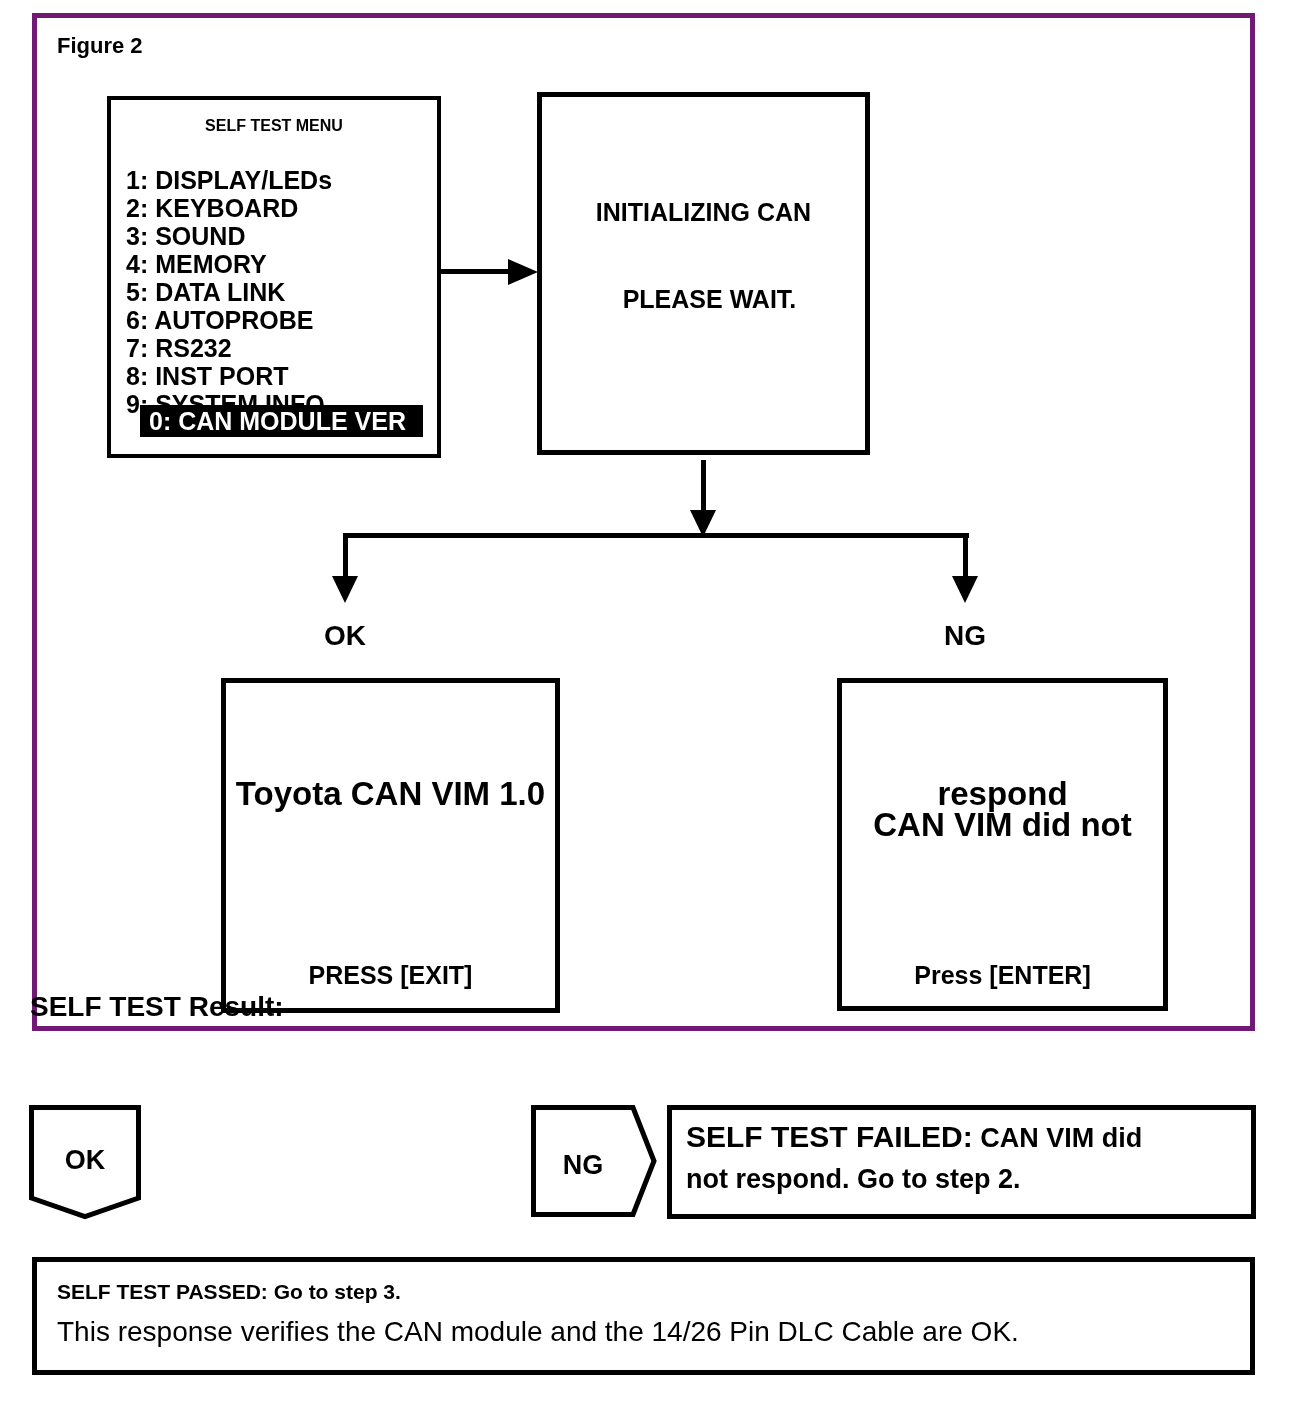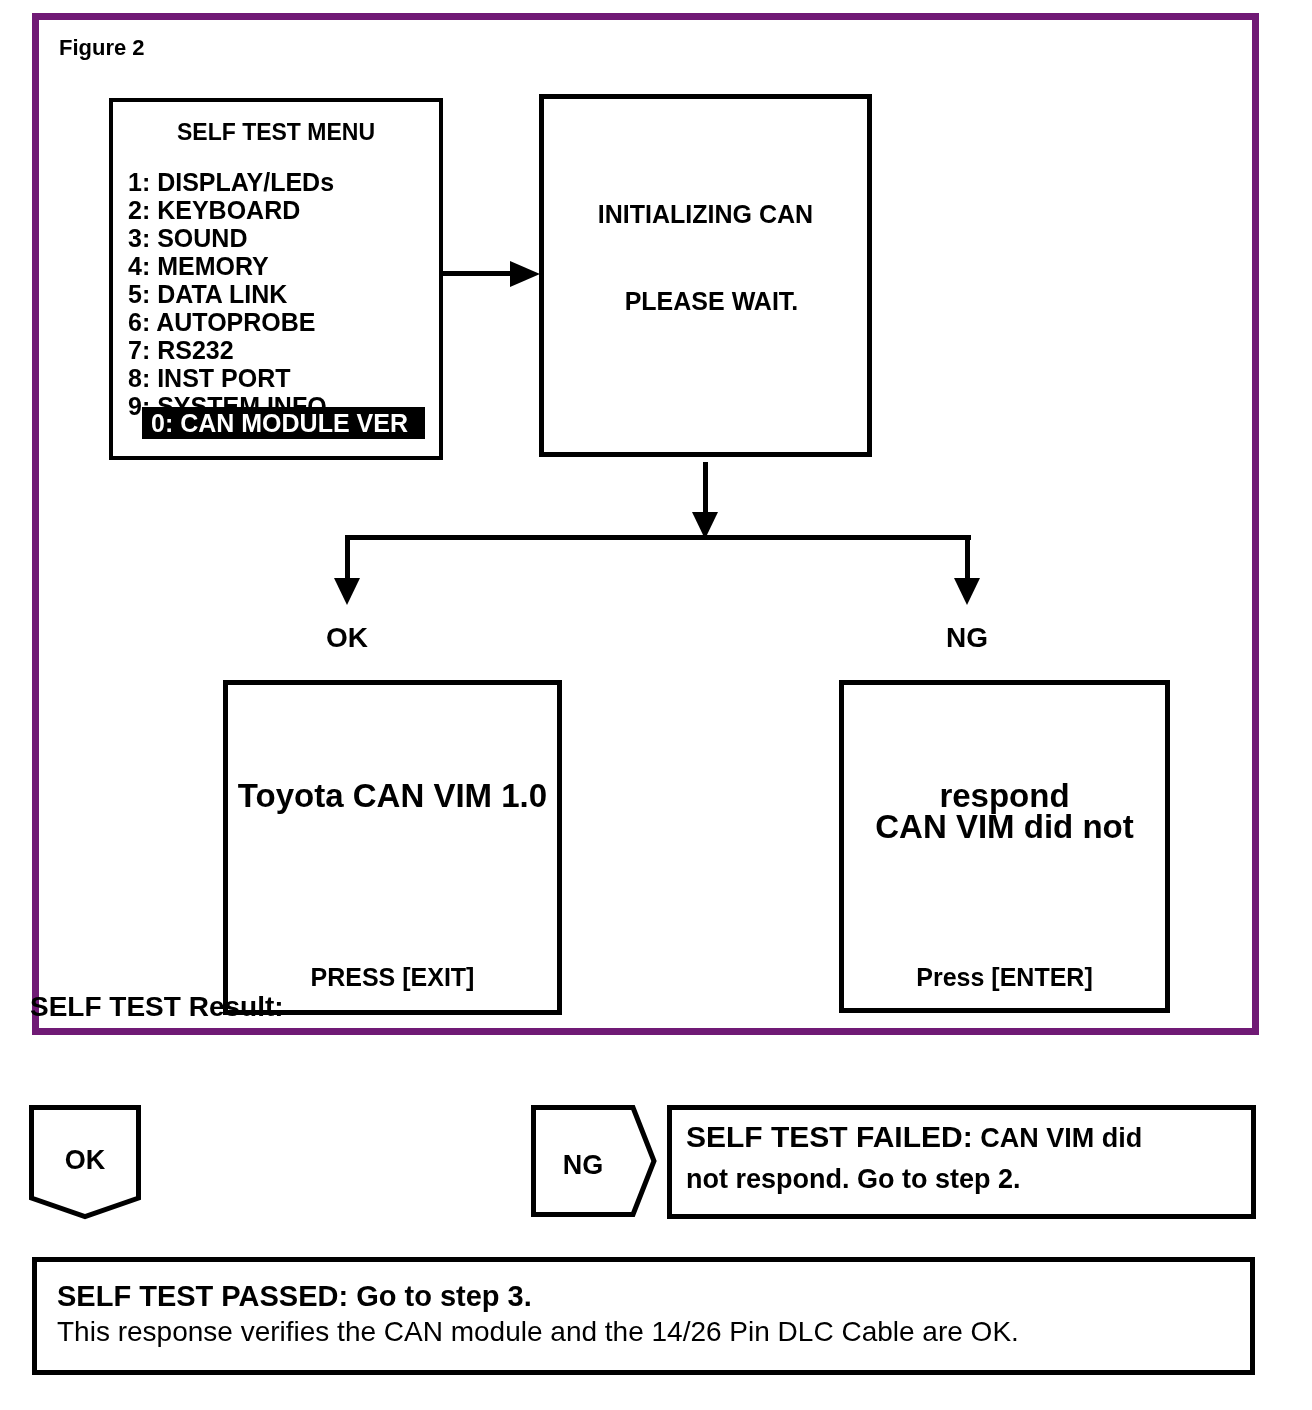--- a/index.html
+++ b/index.html
@@ -12,35 +12,35 @@
     position: relative;
     width: 1312px;
     height: 1410px;
     background: #ffffff;
     overflow: hidden;
   }
   .outer-frame {
     position: absolute;
     left: 32px; top: 13px;
     width: 1213px; height: 1008px;
-    border: 7px solid #701a75;
+    border: 5px solid #701a75;
   }
   .figure-label {
     position: absolute;
     left: 20px; top: 15px;
     font-size: 22px; font-weight: 700;
     white-space: nowrap;
   }
   .box { position: absolute; border: 5px solid #000; background: #fff; }
 
   
   .menu-box { left: 70px; top: 78px; width: 326px; height: 354px; border-width: 4px; }
   .menu-title {
     position: absolute; top: 17px; left: 0; right: 0;
-    text-align: center; font-size: 23px; font-weight: 700; white-space: nowrap;
+    text-align: center; font-size: 16px; font-weight: 700; white-space: nowrap;
   }
   .menu-items { position: absolute; top: 66px; left: 0; right: 0; }
   .menu-item {
     height: 28px; line-height: 28px;
     padding-left: 15px;
     font-size: 25px; font-weight: 700;
     white-space: pre;
   }
   .menu-item.highlighted {
     margin: -13px 14px 0 29px;
@@ -120,21 +120,21 @@
     position: absolute; left: 14px; top: 54px;
     font-size: 27px; font-weight: 700; white-space: nowrap;
   }
 
   .passed-box {
     position: absolute; left: 32px; top: 1257px;
     width: 1213px; height: 108px; border: 5px solid #000;
   }
   .passed-line1 {
     position: absolute; left: 20px; top: 18px;
-    font-size: 29px; font-weight: 700; white-space: nowrap;
+    font-size: 21px; font-weight: 700; white-space: nowrap;
   }
   .passed-line2 {
     position: absolute; left: 20px; top: 54px;
     font-size: 28px; font-weight: 400; white-space: nowrap;
   }
 </style>
 </head>
 <body>
 
 <div class="page">

